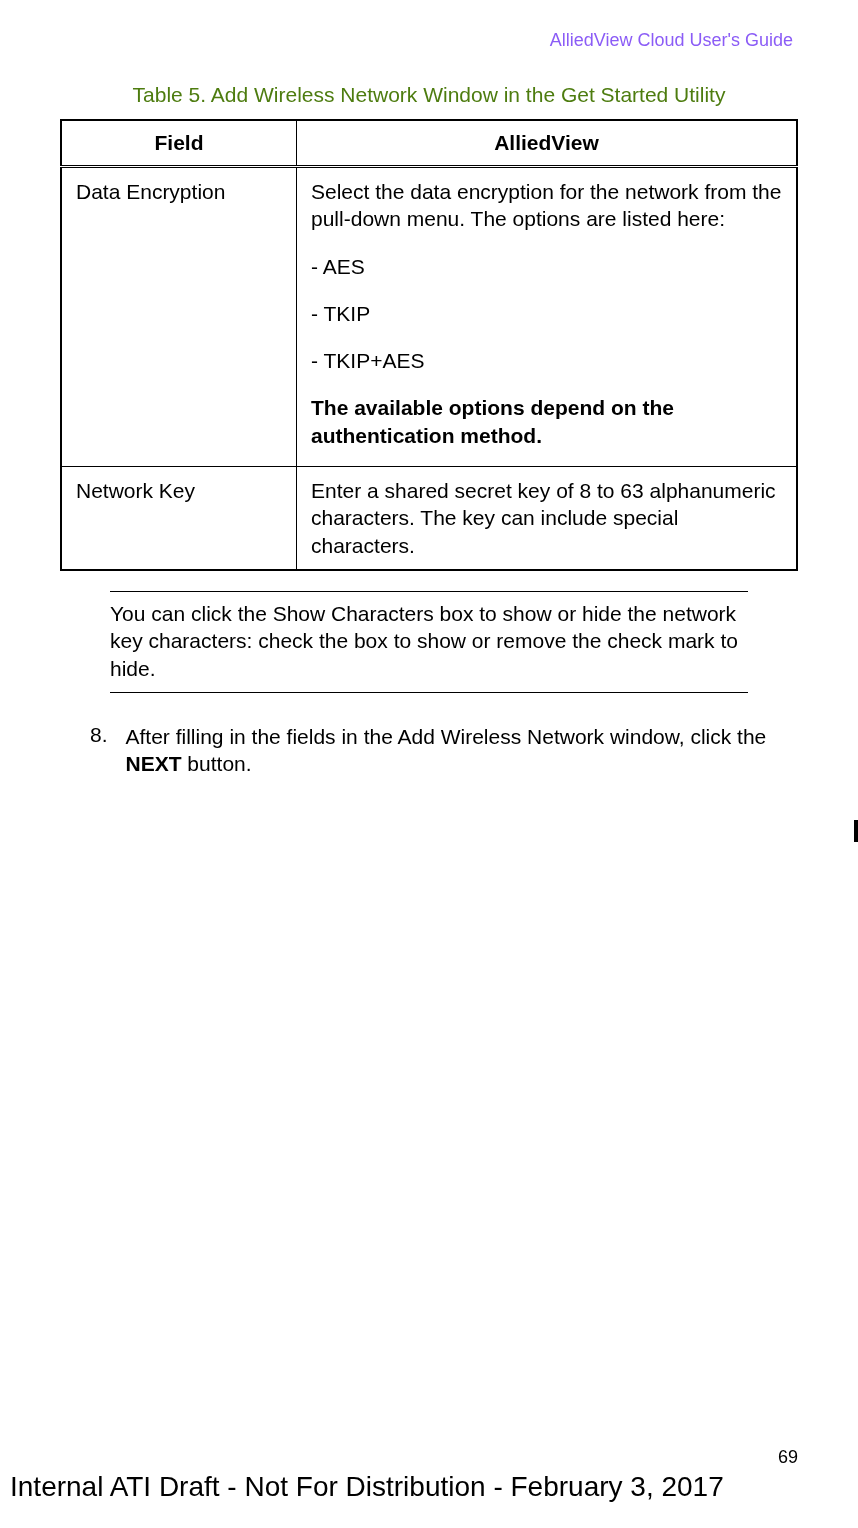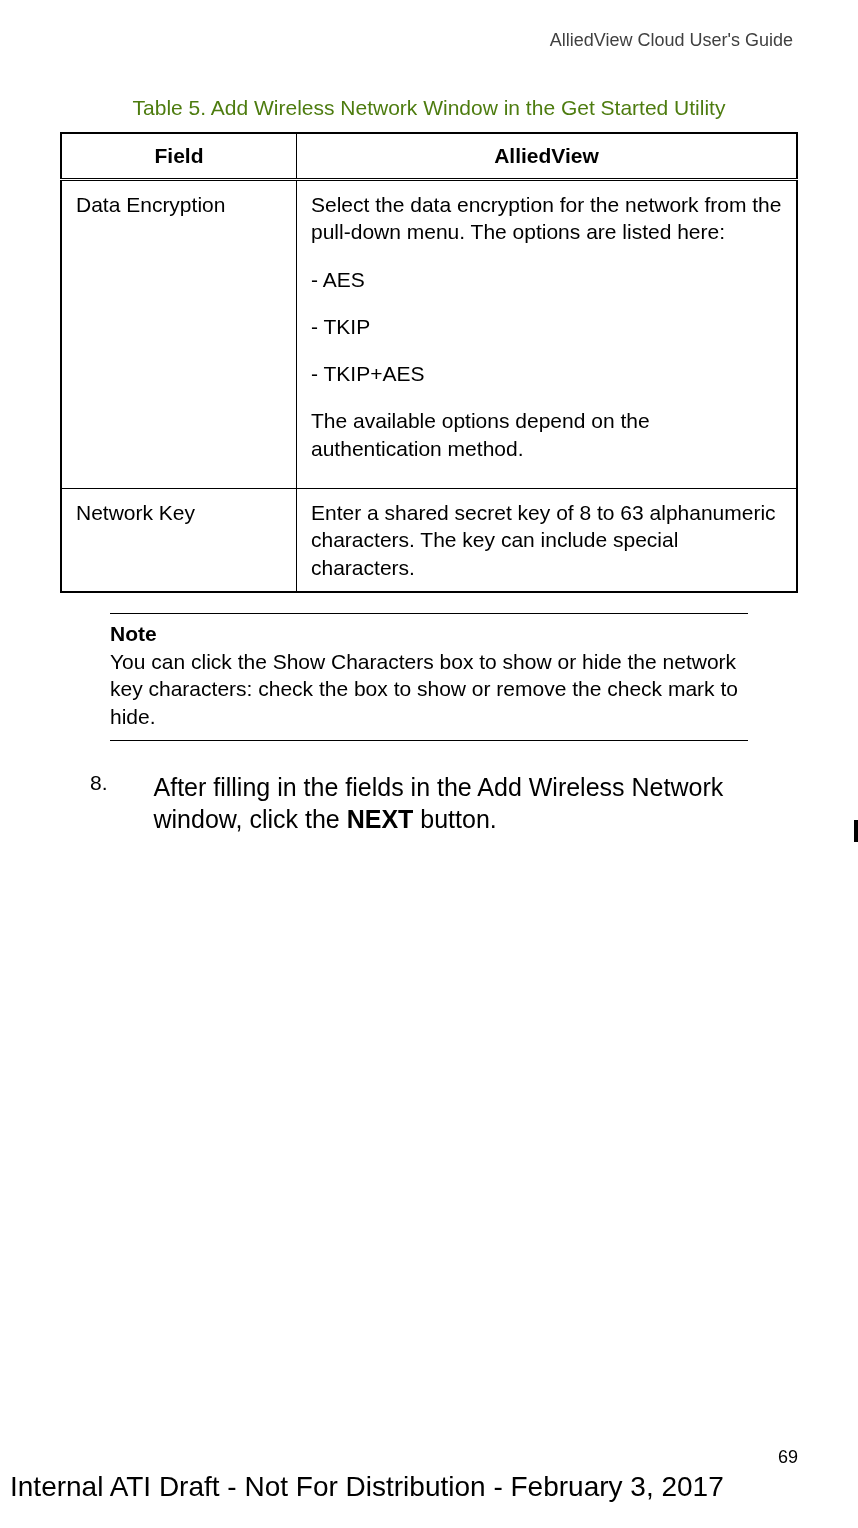--- a/index.html
+++ b/index.html
@@ -11,22 +11,22 @@
       font-family: Arial, Helvetica, sans-serif;
       background: #fff;
       width: 858px;
       height: 1528px;
       position: relative;
       padding: 30px 60px 30px 60px;
     }
     .header-title {
       text-align: right;
       font-size: 18px;
-      color: #404040;
-      margin-bottom: 45px;
+      color: #8b5cf6;
+      margin-bottom: 32px;
       padding-right: 5px;
     }
     .table-caption {
       text-align: center;
       font-size: 21px;
       color: #4d7c0f;
       margin-bottom: 12px;
     }
     table {
       width: 100%;
@@ -52,21 +52,22 @@
       vertical-align: top;
       line-height: 1.3;
     }
     td.field-cell {
       width: 32%;
     }
     .desc-paragraph {
       margin-bottom: 20px;
     }
     .desc-paragraph:last-child {
-      margin-bottom: 16px;
+      margin-bottom: 7px;
+      font-weight: bold;
     }
     .note-section {
       margin: 20px 50px 30px 50px;
       border-top: 1px solid #000;
       border-bottom: 1px solid #000;
       padding: 8px 0 10px 0;
     }
     .note-label {
       font-weight: bold;
       font-size: 21px;
@@ -79,23 +80,22 @@
     .step-container {
       display: flex;
       margin: 0 0 25px 30px;
       gap: 18px;
     }
     .step-number {
       font-size: 21px;
       flex-shrink: 0;
     }
     .step-content {
-      font-size: 25px;
+      font-size: 21px;
       line-height: 1.3;
-      margin-left: 28px;
     }
     .step-content p {
       margin-bottom: 22px;
     }
     .step-content p:last-child {
       margin-bottom: 0;
     }
     .bold-inline {
       font-weight: bold;
     }
@@ -147,21 +147,20 @@
       </td>
     </tr>
     <tr>
       <td class="field-cell">Network Key</td>
       <td>Enter a shared secret key of 8 to 63 alphanumeric characters. The key can include special characters.</td>
     </tr>
   </tbody>
 </table>
 
 <div class="note-section">
-  <div class="note-label">Note</div>
   <div class="note-text">You can click the Show Characters box to show or hide the network key characters: check the box to show or remove the check mark to hide.</div>
 </div>
 
 <div class="step-container">
   <div class="step-number">8.</div>
   <div class="step-content">
     <p>
       <span>After filling in the fields in the Add Wireless Network window, click the </span><span class="bold-inline">NEXT</span><span> button.</span>
     </p>
   </div>

